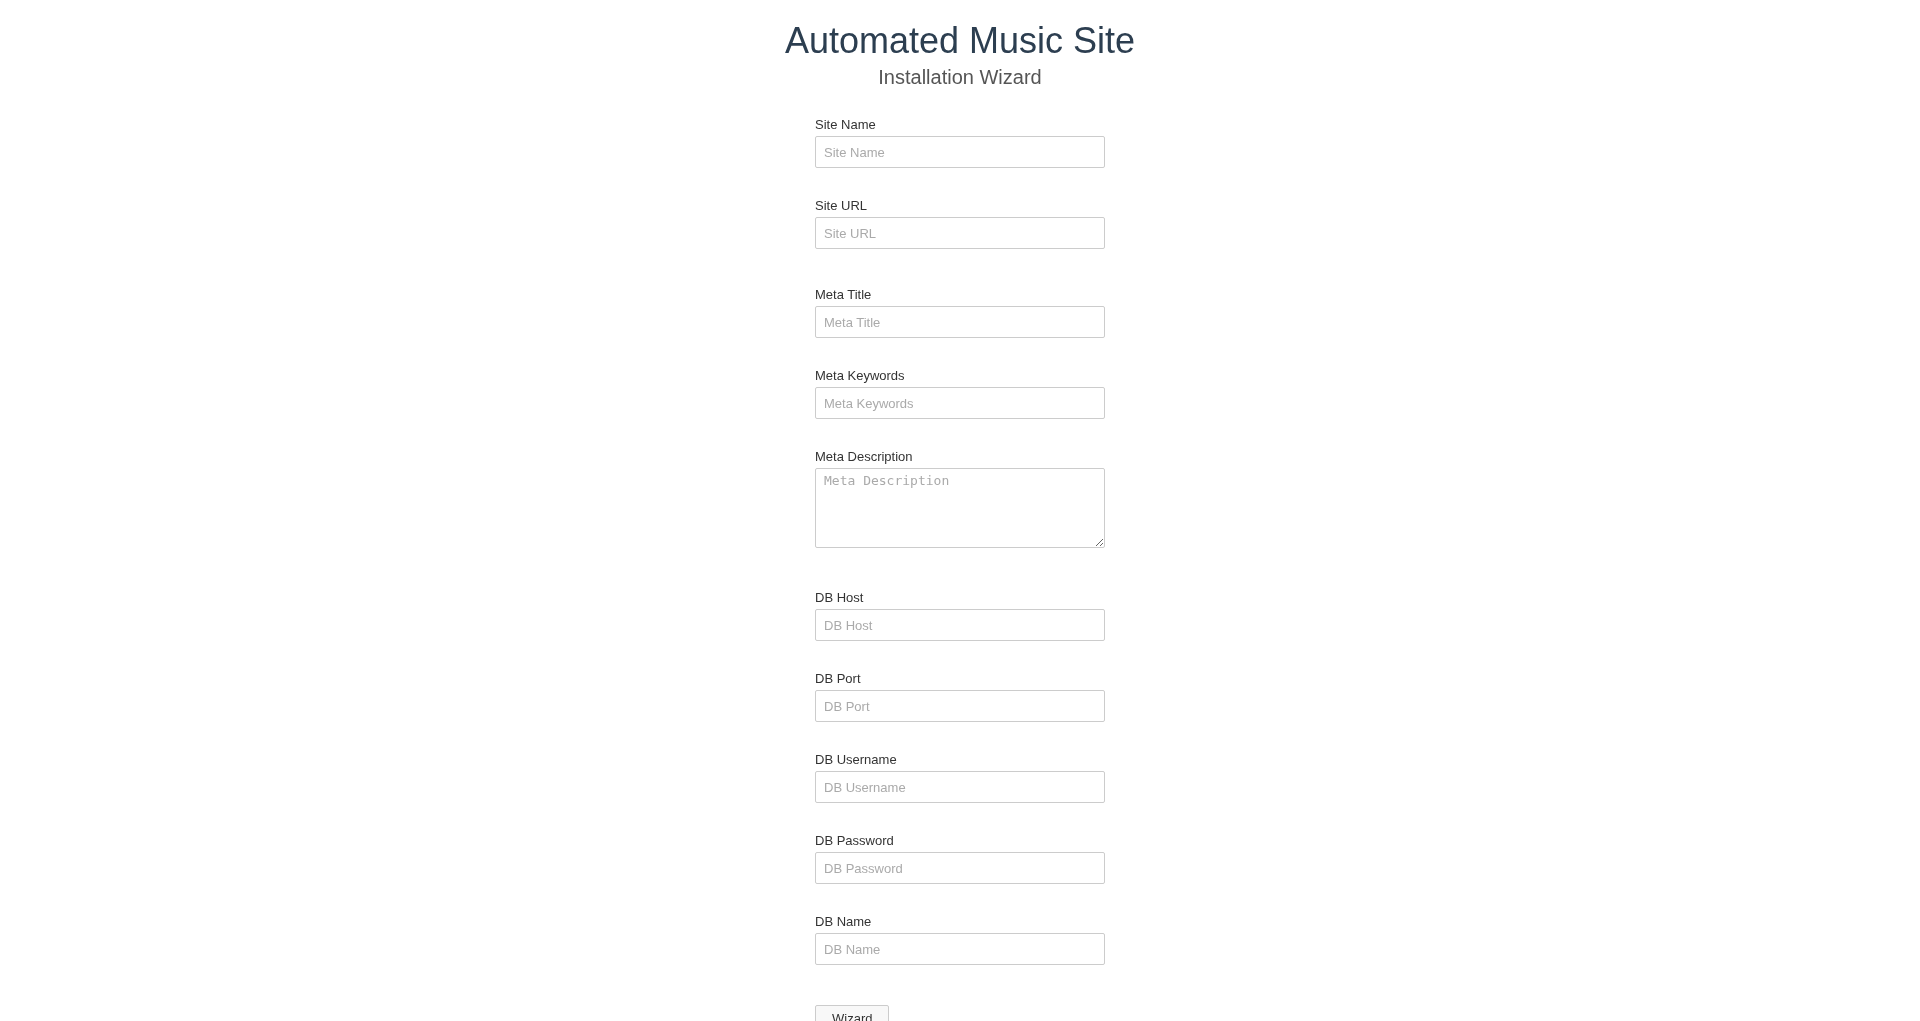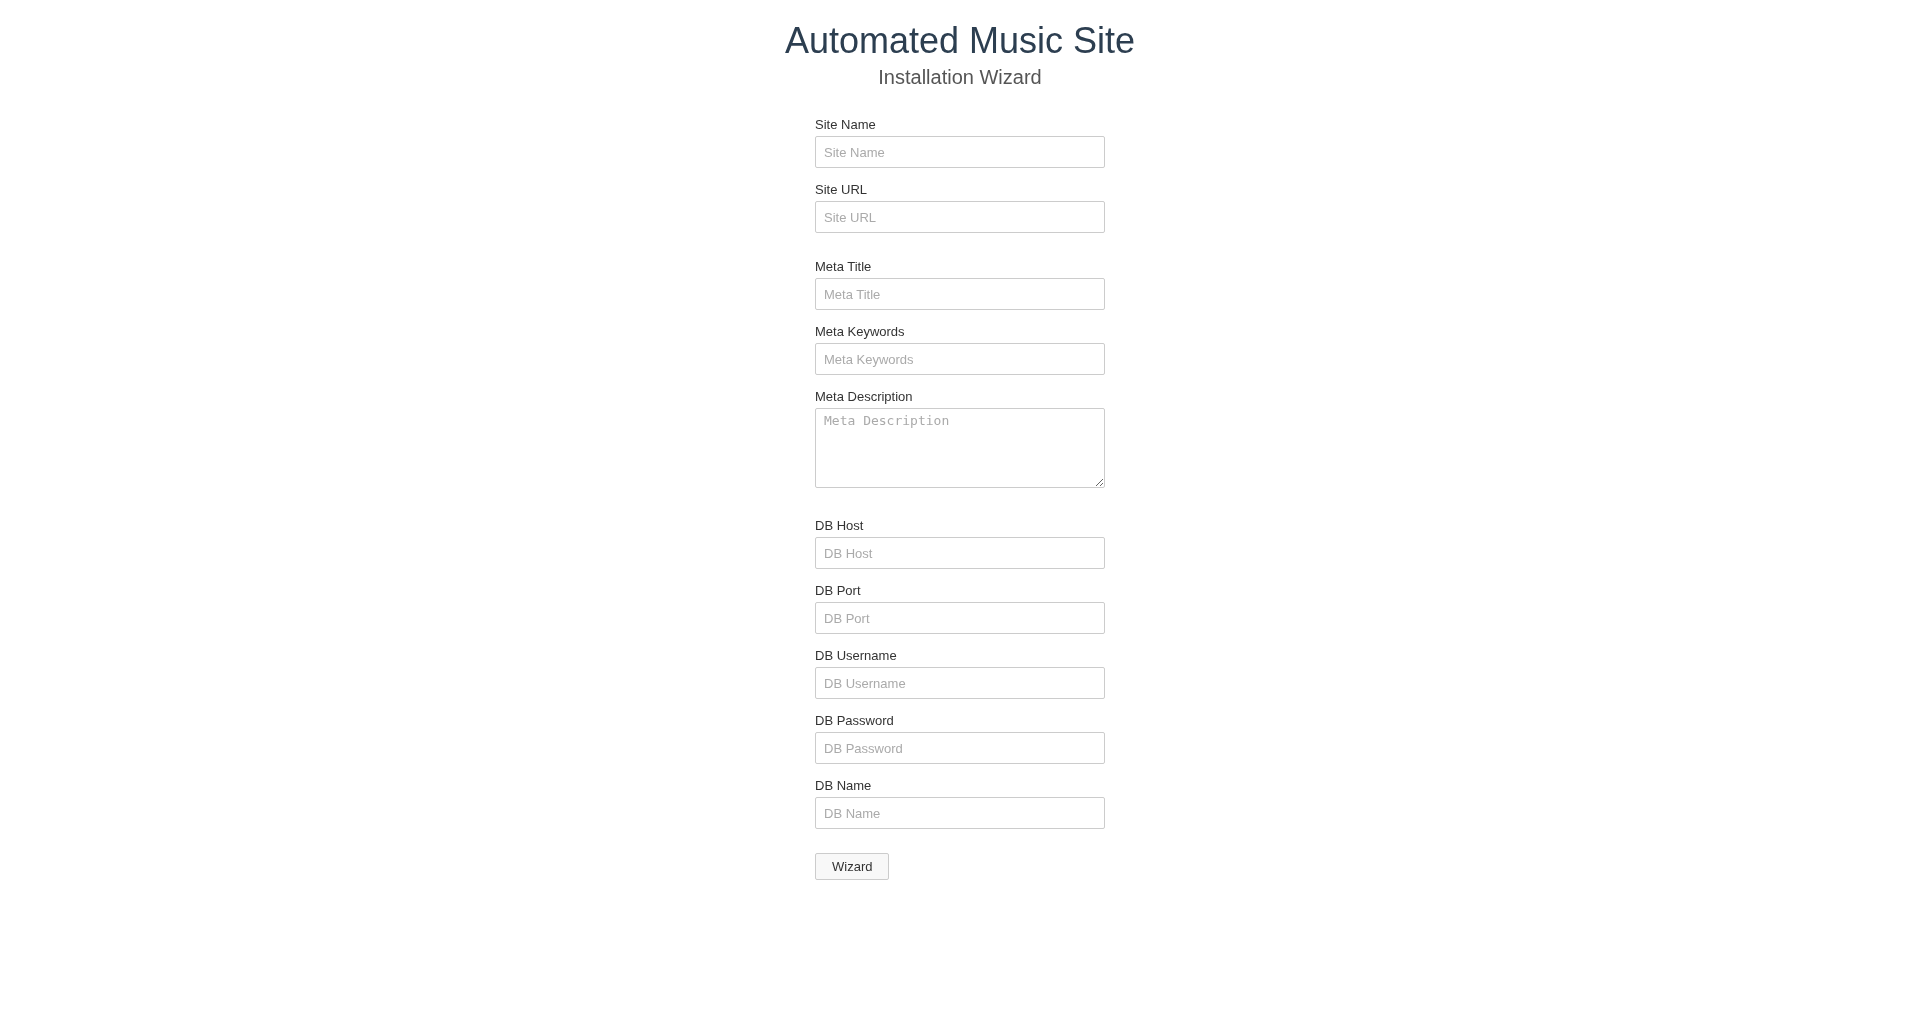--- a/index.html
+++ b/index.html
@@ -37,25 +37,25 @@
       color: #555555;
       margin-bottom: 28px;
       text-align: right;
     }
 
     .form-container {
       width: 290px;
     }
 
     .form-group {
-      margin-bottom: 14px;
+      margin-bottom: 30px;
     }
 
     .form-group-separator {
-      margin-bottom: 8px;
+      margin-bottom: 20px;
     }
 
     .form-label {
       display: block;
       font-size: 13px;
       color: #333333;
       margin-bottom: 4px;
     }
 
     .form-input {

